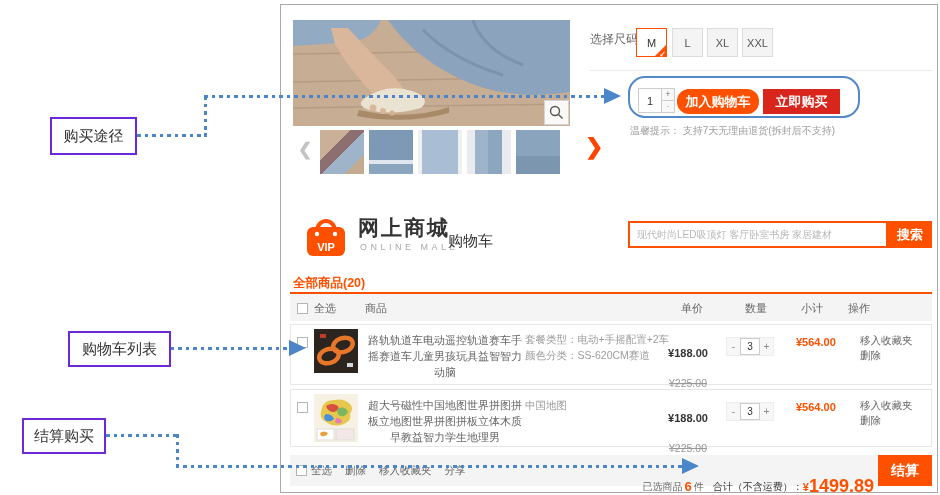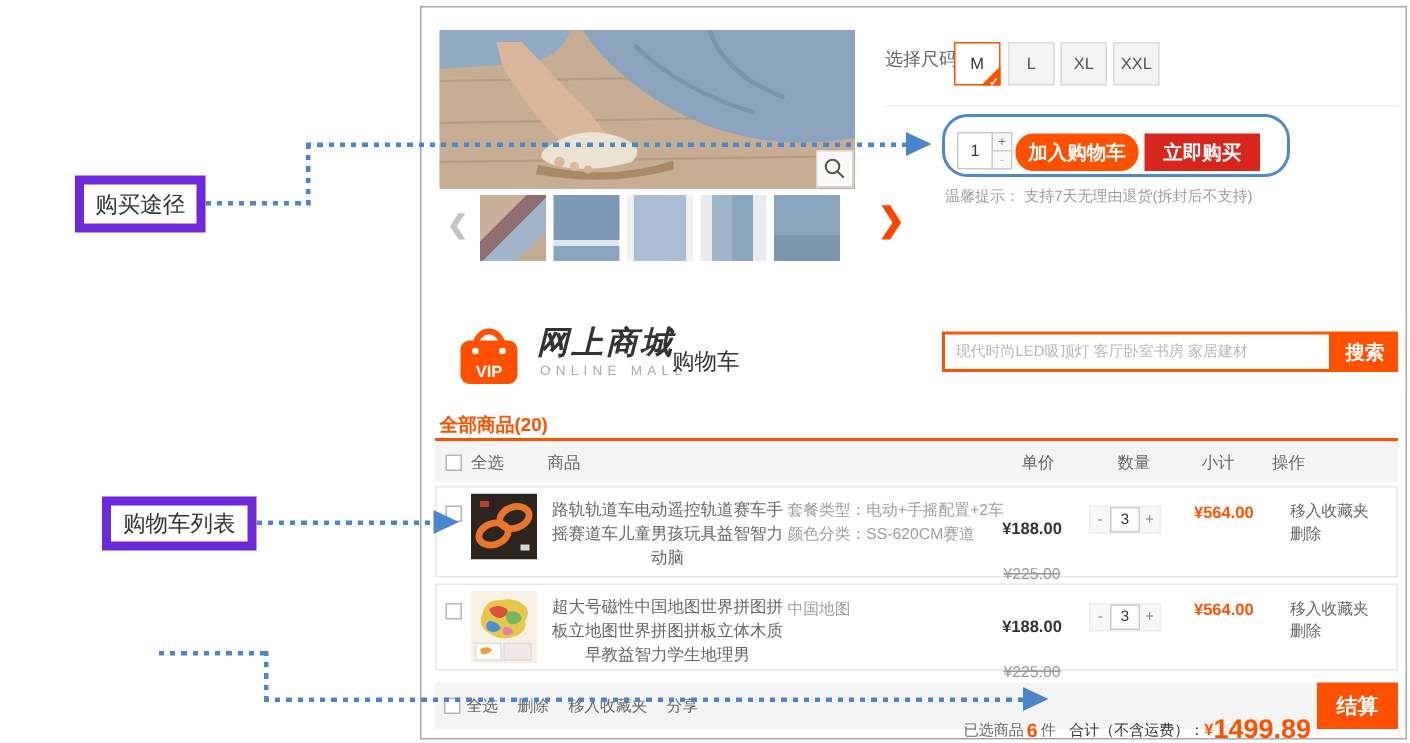--- a/index.html
+++ b/index.html
@@ -33,21 +33,21 @@
   .spin span { display:block; width:14px; height:13px; border:1px solid #ccc; background:#f8f8f8;
                font-size:9px; line-height:11px; text-align:center; color:#777; }
   .spin span+span { margin-top:-1px; color:#c2c2c2; }
   .btn-cart { left:677px; top:89px; width:82px; height:25px; background:#ff5000; color:#fff; font-size:13px;
               font-weight:bold; display:flex; align-items:center; justify-content:center;border-radius:12px; }
   .btn-buy  { left:763px; top:89px; width:77px; height:25px; background:#d8261c; color:#fff; font-size:13px;
               font-weight:bold; display:flex; align-items:center; justify-content:center; }
   .tip { left:630px; top:124px; font-size:10px; color:#9d9d9d; }
 
   
-  .logo-title { left:358px; top:214px; font-size:21px; font-weight:bold; color:#333; letter-spacing:2px;font-style:italic; }
+  .logo-title { left:358px; top:214px; font-size:21px; font-weight:bold; color:#333; letter-spacing:2px; }
   .logo-sub { left:360px; top:242px; font-size:9px; color:#aaa; letter-spacing:3.5px; }
   .page-title { left:448px; top:232px; font-size:15px; color:#333; }
   .search-input { left:628px; top:221px; width:260px; height:27px; border:2px solid #ff5000; padding-left:7px;
                   font-size:10px; color:#666; outline:none; font-family:"Liberation Sans",sans-serif; }
   .search-input::placeholder { color:#b8b8b8; }
   .search-btn { left:888px; top:221px; width:44px; height:27px; background:#ff5000; color:#fff; font-size:13px;
                 font-weight:bold; display:flex; align-items:center; justify-content:center; }
 
   
   .tab { left:293px; top:275px; font-size:12.5px; font-weight:bold; color:#ff5000; }
@@ -74,21 +74,21 @@
   .summary { right:66px; top:471px; height:31px; display:flex; align-items:center; z-index:4; }
   .sum-txt { font-size:10px; color:#666; }
   .sum-count { font-size:13px; font-weight:bold; color:#ff5000; margin:0 2px; }
   .sum-label { font-size:10px; color:#333; margin-left:9px; }
   .sum-cur { font-size:11px; font-weight:bold; color:#ff5000; }
   .sum-amount { font-size:18px; font-weight:bold; color:#ff5000; }
   .btn-checkout { left:878px; top:455px; width:54px; height:31px; background:#ff5000; color:#fff; font-size:14px;
                   font-weight:bold; display:flex; align-items:center; justify-content:center; z-index:5; }
 
   
-  .ann-box { background:#fff; border:6px solid #6d28d9; color:#333; font-size:15px;
+  .ann-box { background:#fff; border:2px solid #6d28d9; color:#333; font-size:15px;
              display:flex; align-items:center; justify-content:center; z-index:12; }
   .hseg { height:3px; background:repeating-linear-gradient(90deg,#4a86c9 0 3.5px,transparent 3.5px 7.5px); z-index:11; }
   .vseg { width:3px; background:repeating-linear-gradient(180deg,#4a86c9 0 3.5px,transparent 3.5px 7.5px); z-index:11; }
   .arrow-r { width:0; height:0; border-left:17px solid #4a86c9; border-top:8px solid transparent;
              border-bottom:8px solid transparent; z-index:12; }
 </style>
 </head>
 <body>
 
 <div class="canvas">
@@ -257,18 +257,19 @@
   <div class="abs ann-box" style="left:50px; top:117px; width:87px; height:38px;">购买途径</div>
   <div class="abs hseg" style="left:137px; top:134px; width:70px;"></div>
   <div class="abs vseg" style="left:204px; top:96px; height:41px;"></div>
   <div class="abs hseg" style="left:204px; top:95px; width:400px;"></div>
   <div class="abs arrow-r" style="left:604px; top:88px;"></div>
 
   <div class="abs ann-box" style="left:68px; top:331px; width:103px; height:36px;">购物车列表</div>
   <div class="abs hseg" style="left:171px; top:347px; width:118px;"></div>
   <div class="abs arrow-r" style="left:289px; top:340px;"></div>
 
+  <div class="abs ann-box" style="left:22px; top:418px; width:84px; height:36px;">结算购买</div>
   <div class="abs hseg" style="left:106px; top:434px; width:73px;"></div>
   <div class="abs vseg" style="left:176px; top:434px; height:34px;"></div>
   <div class="abs hseg" style="left:176px; top:465px; width:506px;"></div>
   <div class="abs arrow-r" style="left:682px; top:458px;"></div>
 
 </div>
 
 </body></html>

